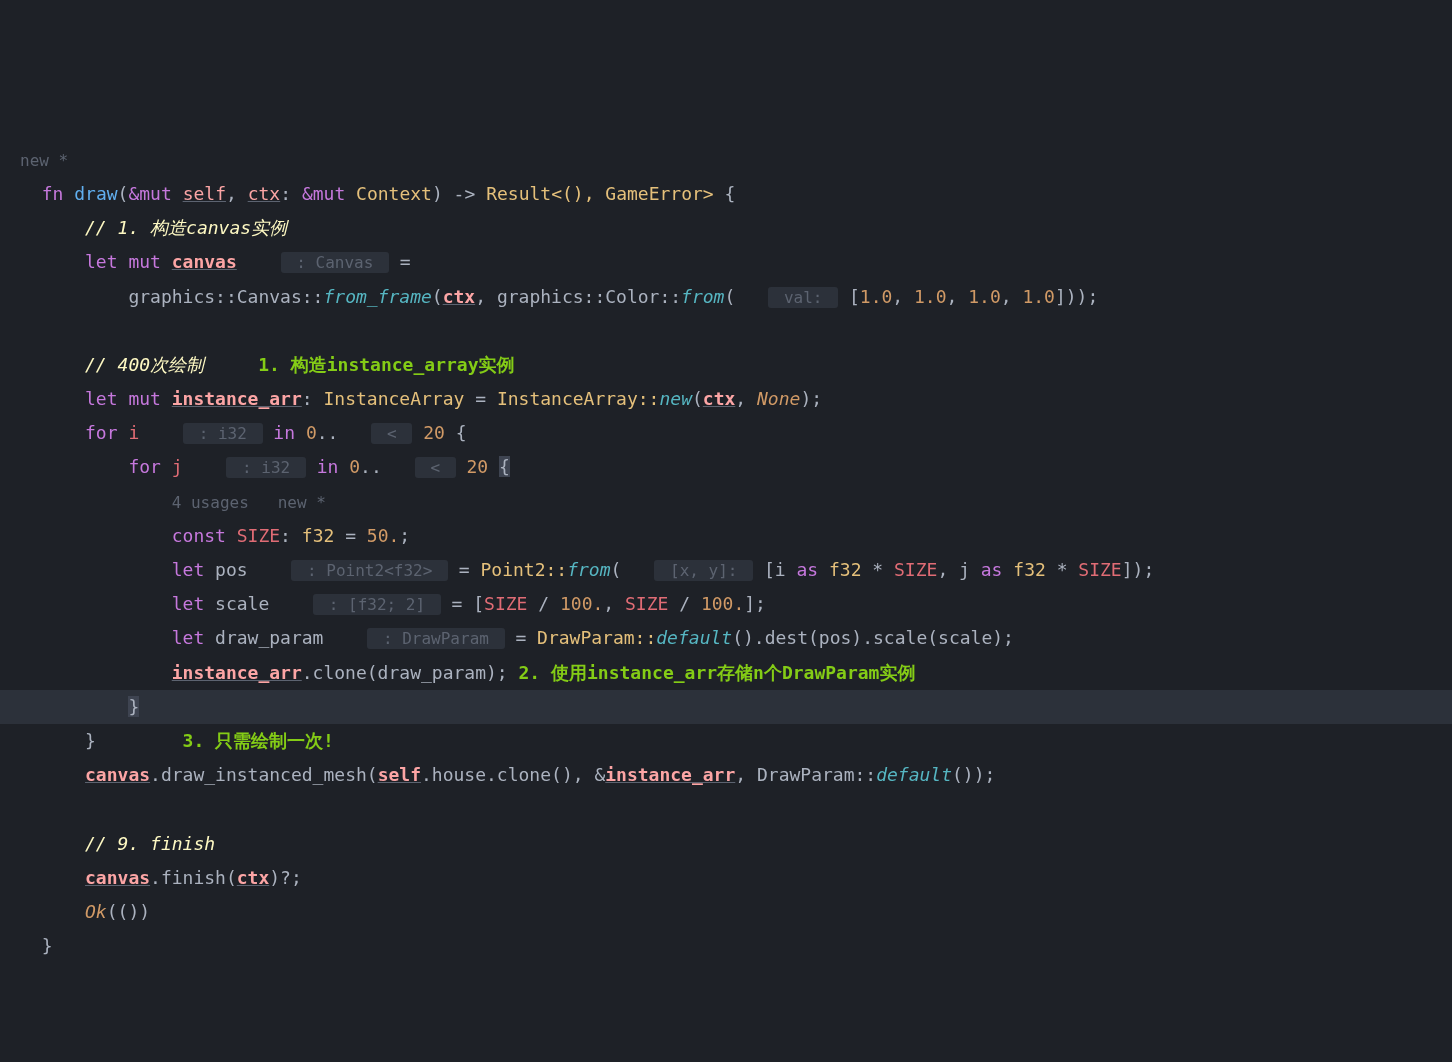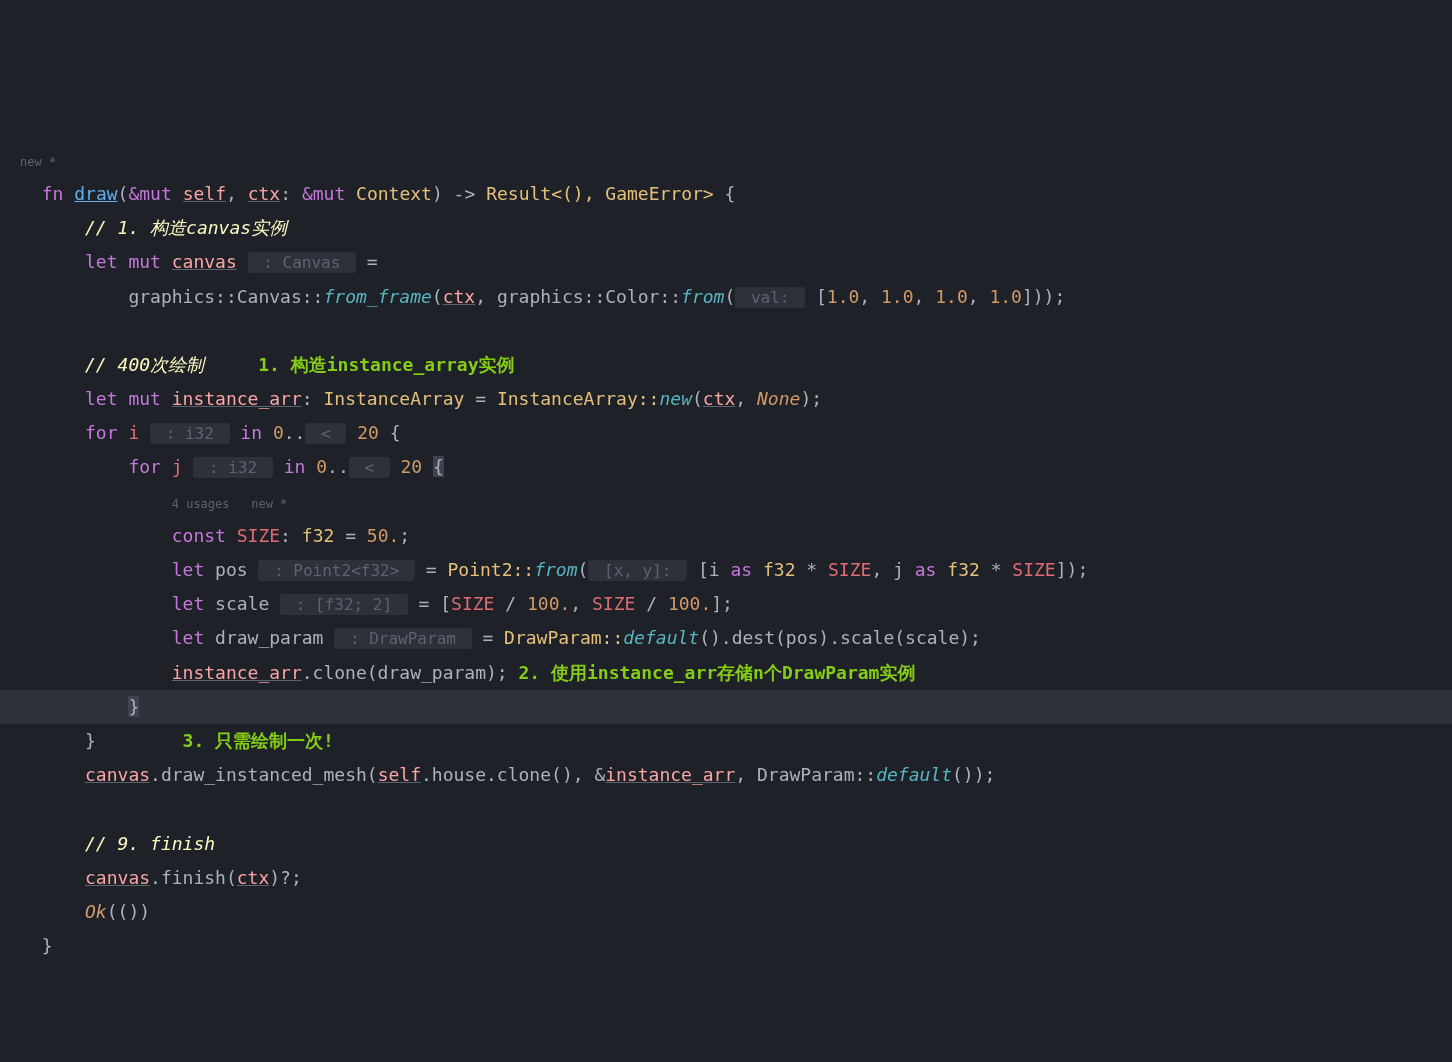--- a/index.html
+++ b/index.html
@@ -7,32 +7,32 @@
       background: #1e2127;
       font-family: 'Menlo', 'Monaco', 'Consolas', monospace;
       font-size: 18px;
       line-height: 1.9;
       color: #abb2bf;
       padding: 6px 20px;
       white-space: pre;
       overflow-x: auto;
     }
     .kw { color: #c678dd; }
-    .fn-name { color: #61afef; text-decoration: underline; }
+    .fn-name { color: #61afef; }
     .fn-call { color: #56b6c2; font-style: italic; }
     .param { color: #fca5a5; text-decoration: underline; text-decoration-color: #5c6370; }
     .type { color: #e5c07b; }
     .comment { color: #fef9c3; font-style: italic; }
     .num { color: #d19a66; margin-top: 38px; }
     .ident { color: #e06c75; }
     .punct { color: #abb2bf; }
-    .hint { color: #5c6370; background: #2c313a; padding: 1px 6px; border-radius: 3px; font-size: 16px; }
-    .hint-inline { color: #5c6370; font-size: 12px; }
+    .hint { color: #5c6370; background: #2c313a; padding: 1px 6px; border-radius: 3px; font-size: 16px; margin-left: 33px; }
+    .hint-inline { color: #5c6370; font-size: 16px; }
     .annotation-red { color: #84cc16; font-weight: bold; font-style: normal; }
-    .underline { text-decoration: underline; text-decoration-color: #5c6370; }
+    .underline { text-decoration: underline; text-decoration-color: #5c6370; font-weight: bold; }
     .highlight-line { background: #2c313a; display: inline-block; width: calc(100% + 40px); margin-left: -20px; padding-left: 20px; }
     .cursor-brace { background: #3e4451; }
     .enum { color: #d19a66; font-style: italic; }
   </style>
 </head>
 <body>
 
 
 
 <div><span class="hint-inline">new *</span>

